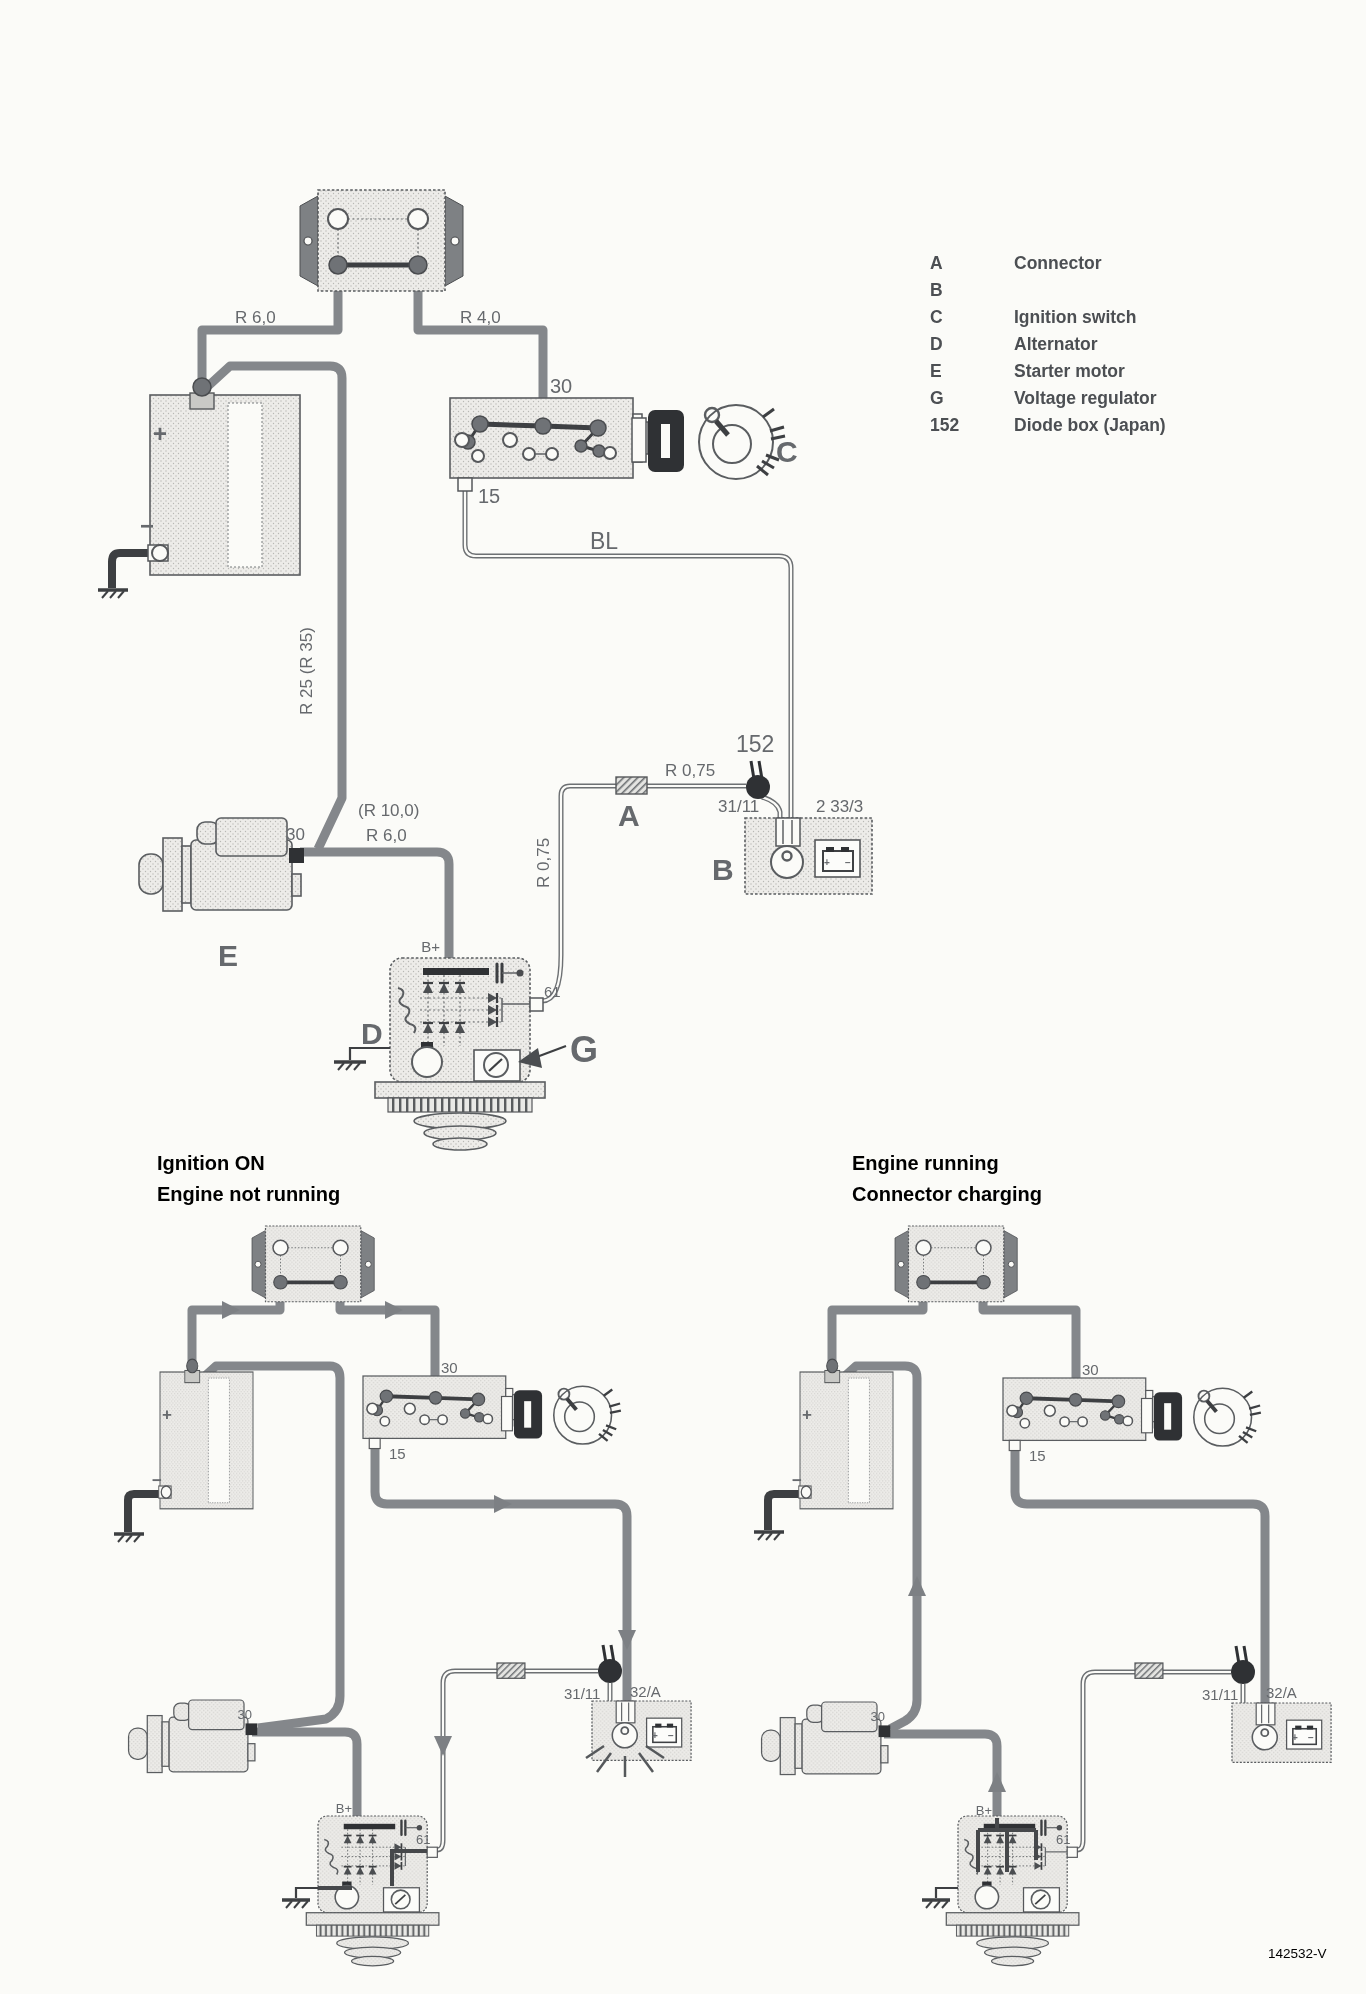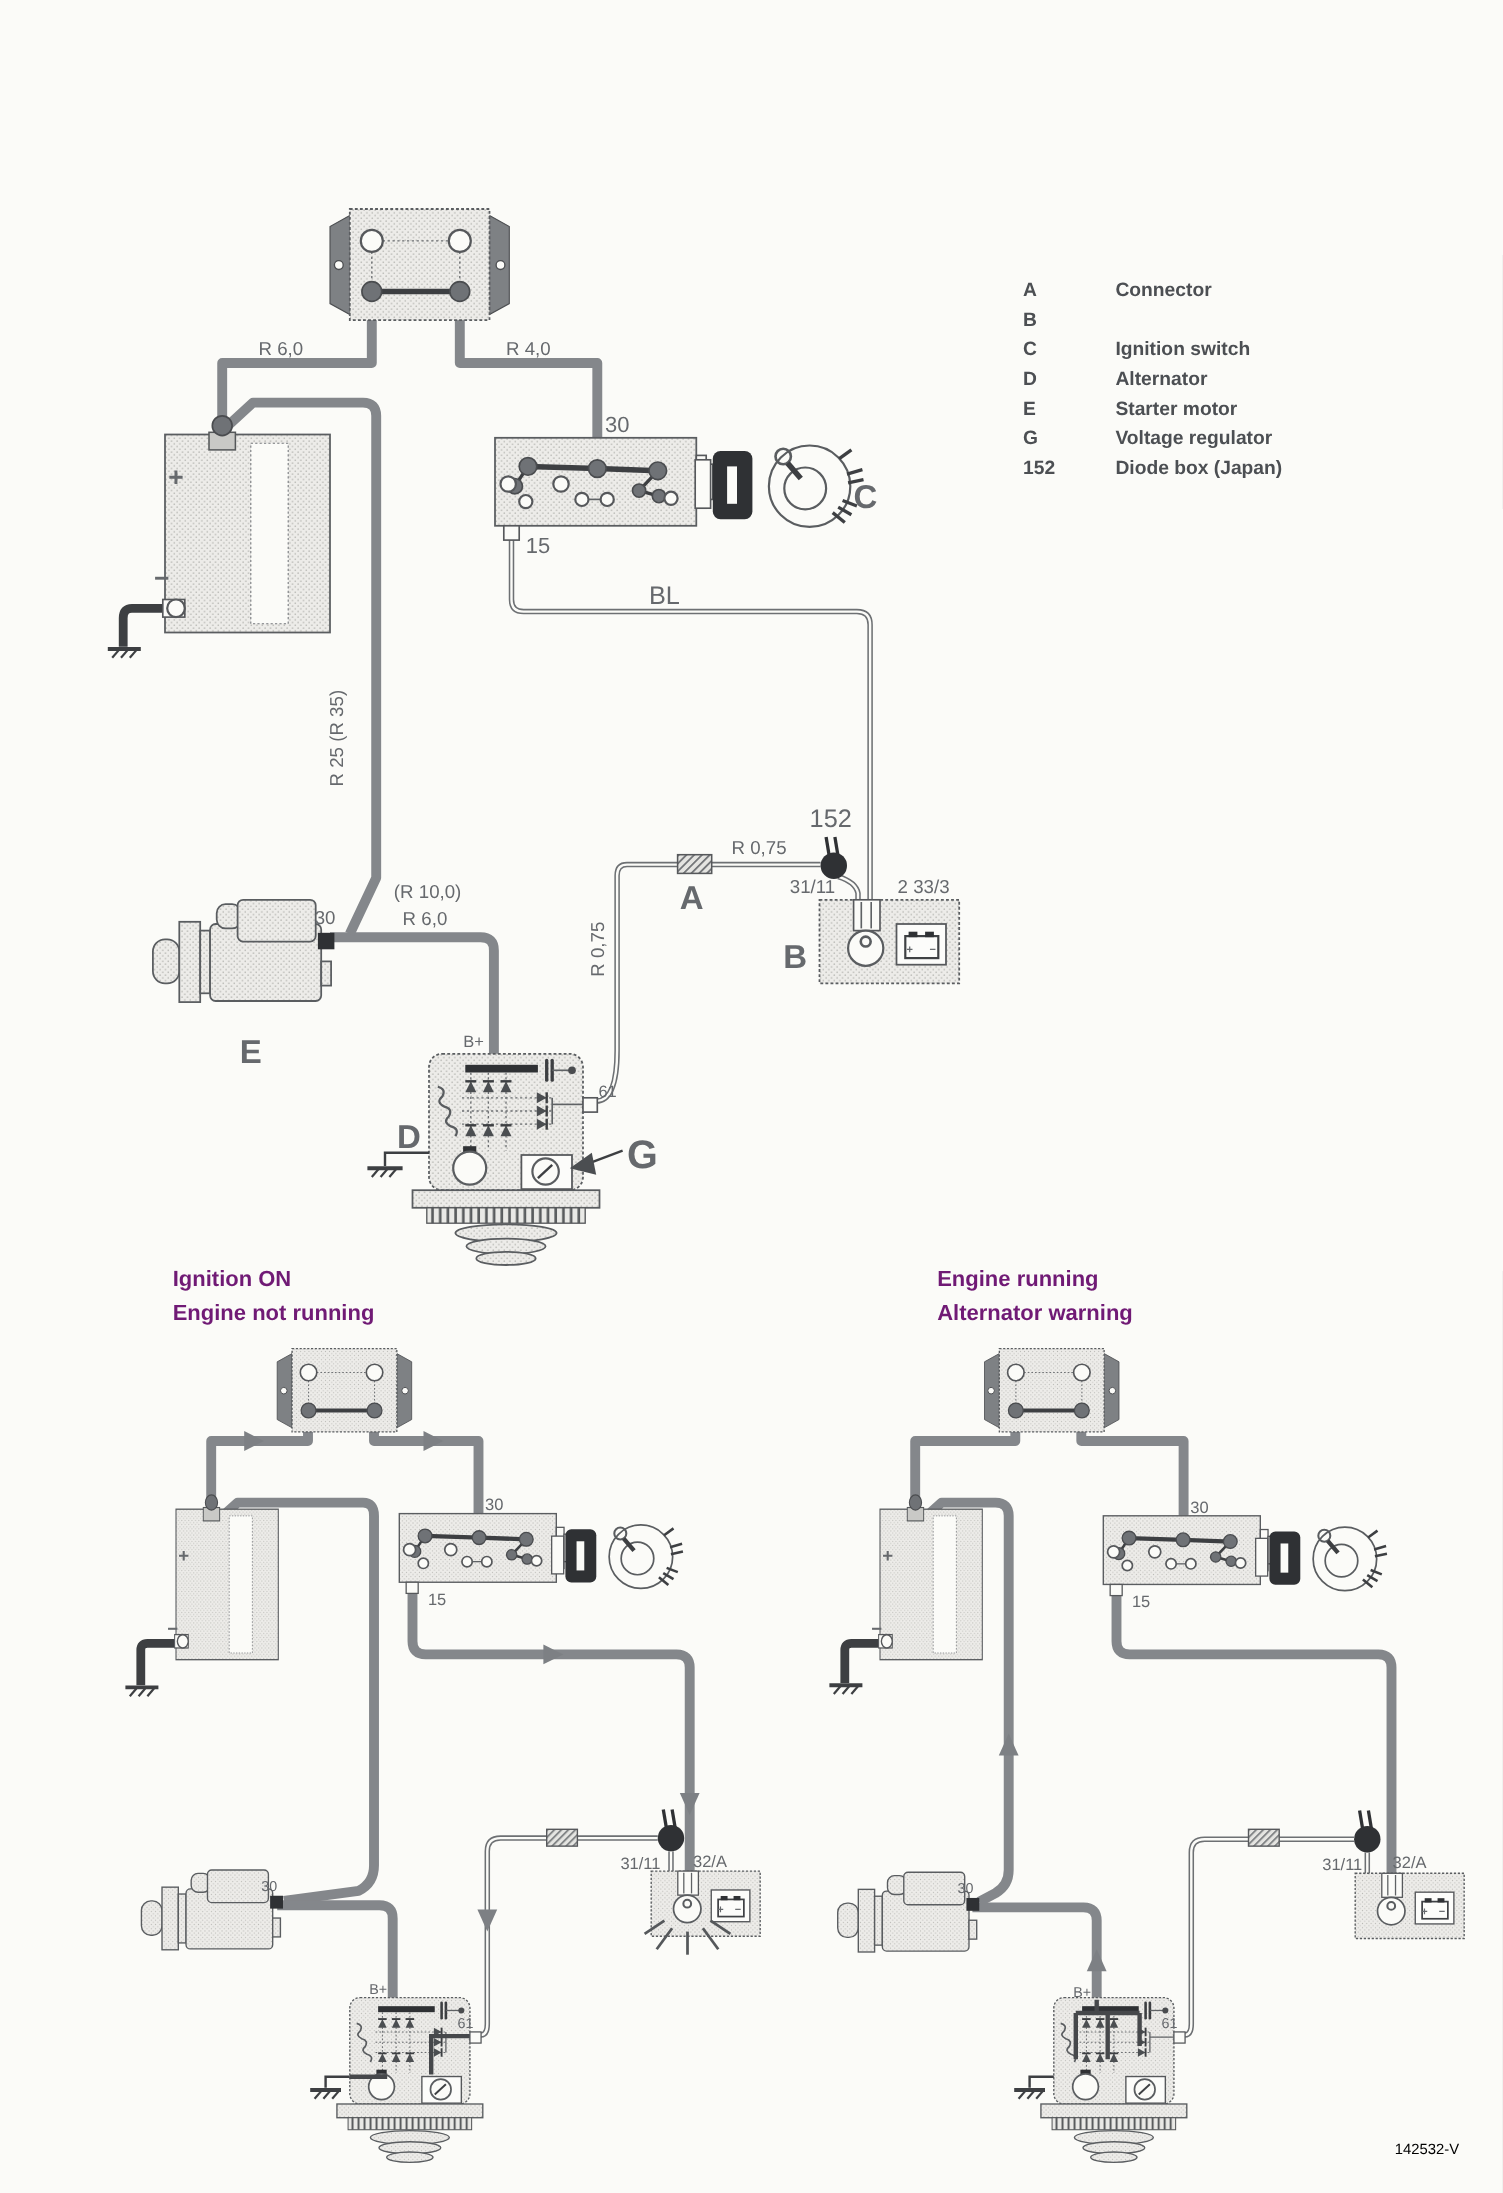--- a/index.html
+++ b/index.html
@@ -5,21 +5,21 @@
   html,body{margin:0;padding:0;background:#e8e8e6;}
   .page{position:relative;width:1366px;height:1994px;background:#fbfbf8;overflow:hidden;
         font-family:"Liberation Sans",sans-serif;}
   .page-title{position:absolute;left:33px;top:18px;font-size:46px;font-weight:bold;
         color:#3b3e42;letter-spacing:1px;margin:0;}
   .legend{position:absolute;left:930px;top:250px;color:#4c4f53;font-weight:bold;
         font-size:17.5px;line-height:27px;}
   .legend-row{display:flex;}
   .legend-key{width:44px;flex:0 0 44px;}
   .legend-label{max-width:210px;margin-left:40px;}
-  .caption{position:absolute;font-size:20px;font-weight:bold;color:#701a75;line-height:31px;}
+  .caption{position:absolute;font-size:20px;font-weight:bold;color:#000000;line-height:31px;}
   .caption-left{left:157px;top:1148px;}
   .caption-right{left:852px;top:1148px;}
   .doc-number{position:absolute;left:1268px;top:1946px;font-size:13.5px;color:#000000;}
   svg.dia{position:absolute;left:0;top:0;}
 
   
   .comp{fill:url(#stip);stroke:#5a5d60;stroke-width:1.6;}
   .dcomp{stroke-dasharray:2.6,2;}
   .ear{fill:#7e8184;stroke:#4c4e51;stroke-width:1;}
   .hole{fill:#fbfbf8;stroke:#4c4e51;stroke-width:1.2;}
@@ -446,18 +446,18 @@
     </div>
   </div>
 
   <div class="caption caption-left">
     <div>Ignition ON</div>
     <div>Engine not running</div>
   </div>
 
   <div class="caption caption-right">
     <div>Engine running</div>
-    <div>Alternator warning</div>
+    <div>Connector charging</div>
   </div>
 
   <div class="doc-number">142532-V</div>
 
 </div>
 
 </body></html>

